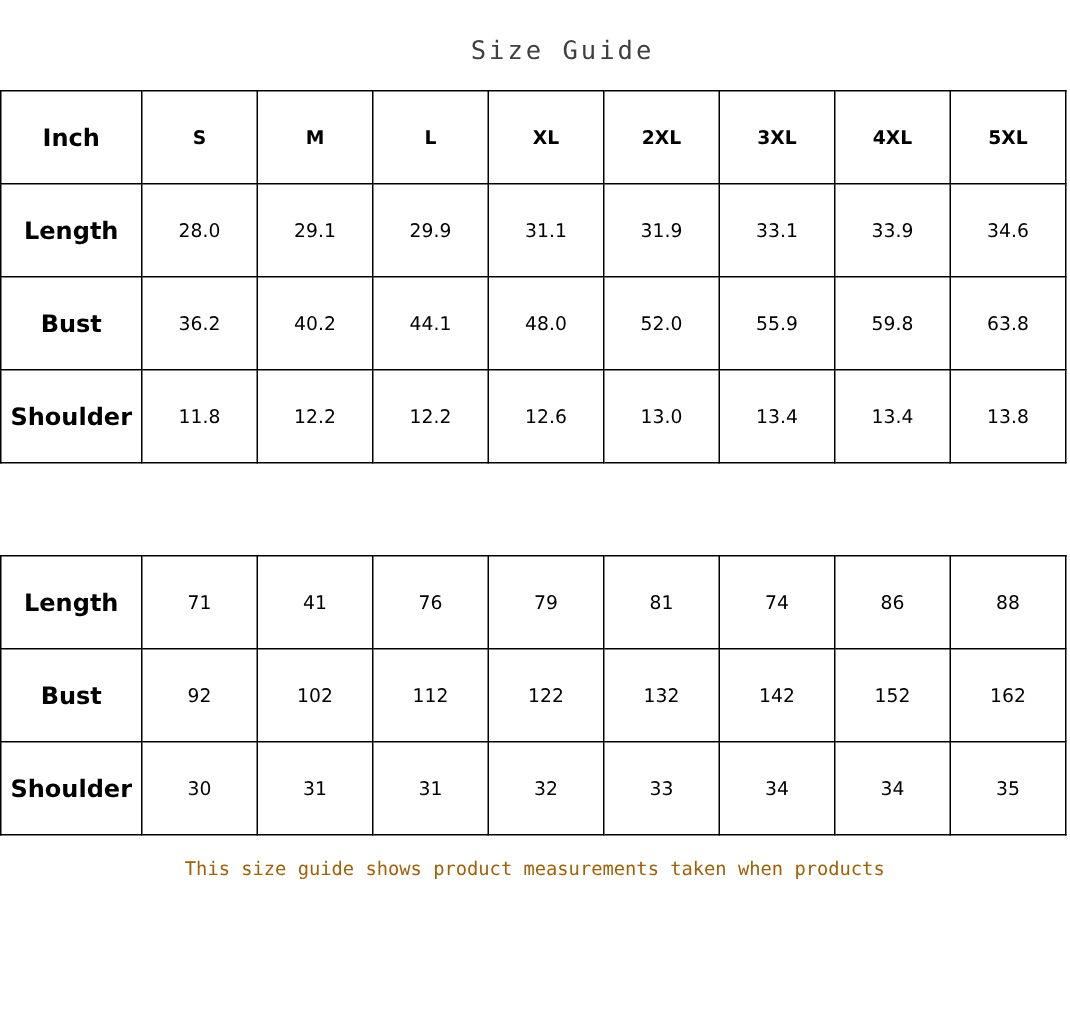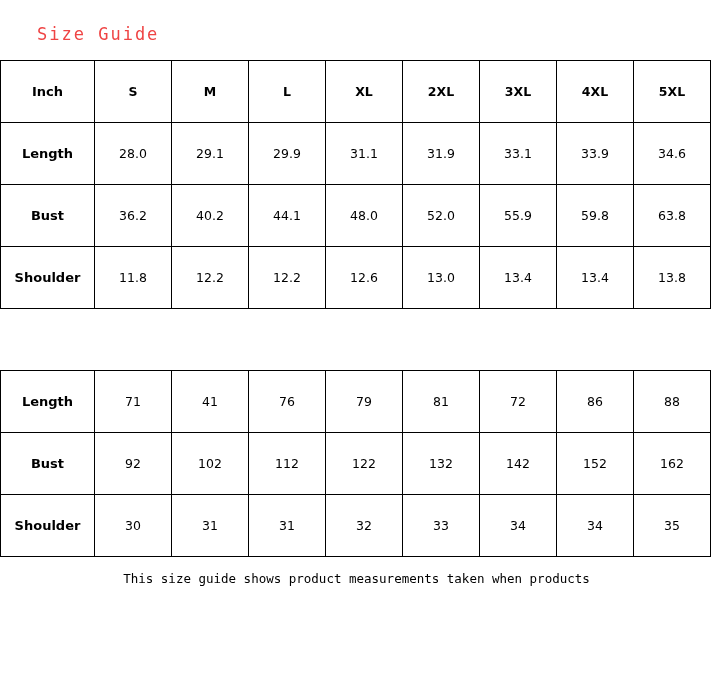--- a/index.html
+++ b/index.html
@@ -15,24 +15,25 @@
     position: relative;
     overflow: hidden;
   }
   .page {
     width: 713px;
     height: 673px;
     position: relative;
     box-sizing: border-box;
   }
   .title {
+    text-align: center;
     font-family: "DejaVu Sans Mono", monospace;
     font-size: 17px;
     letter-spacing: 2px;
-    color: #ef4444;
+    color: #404040;
     padding-top: 24px;
     padding-bottom: 16px;
     margin-left: 37px;
   }
   table.size-table {
     width: 711px;
     border-collapse: collapse;
     table-layout: fixed;
     margin: 0;
   }
@@ -42,38 +43,38 @@
     text-align: center;
     vertical-align: middle;
     font-family: "DejaVu Sans", sans-serif;
     font-size: 12.5px;
     color: #000000;
     padding: 0;
   }
   table.size-table td.head-unit,
   table.size-table td.row-label {
     font-weight: bold;
-    font-size: 13px;
+    font-size: 16px;
   }
   table.size-table td.head-size {
     font-weight: bold;
     font-size: 12.5px;
   }
   table.size-table col.c0 { width: 94px; }
   table.size-table col.cs { width: 77px; }
   .spacer {
     height: 61px;
     width: 711px;
   }
   .footnote {
     text-align: center;
     font-family: "DejaVu Sans Mono", monospace;
     font-size: 12.5px;
     line-height: 20px;
-    color: #000000;
+    color: #a16207;
     padding-top: 12px;
     letter-spacing: 0px;
   }
   .footnote div {
     white-space: nowrap;
   }
 </style>
 </head>
 <body>
 
@@ -156,21 +157,21 @@
         <col class="cs">
     </colgroup>
     <tbody>
       <tr>
         <td class="row-label">Length</td>
         <td>71</td>
         <td>41</td>
         <td>76</td>
         <td>79</td>
         <td>81</td>
-        <td>72</td>
+        <td>74</td>
         <td>86</td>
         <td>88</td>
       </tr>
       <tr>
         <td class="row-label">Bust</td>
         <td>92</td>
         <td>102</td>
         <td>112</td>
         <td>122</td>
         <td>132</td>

